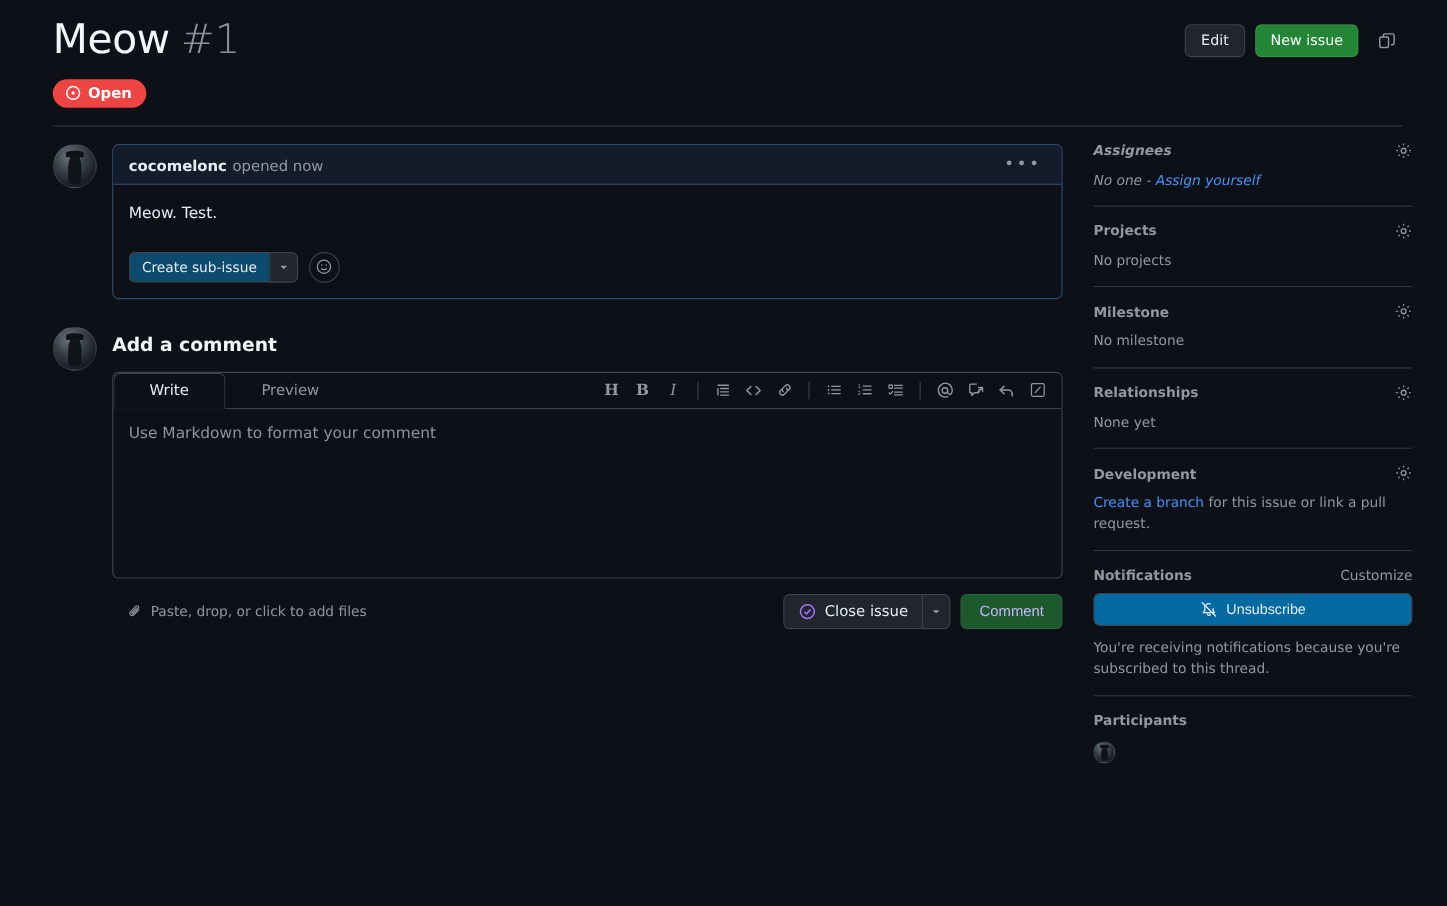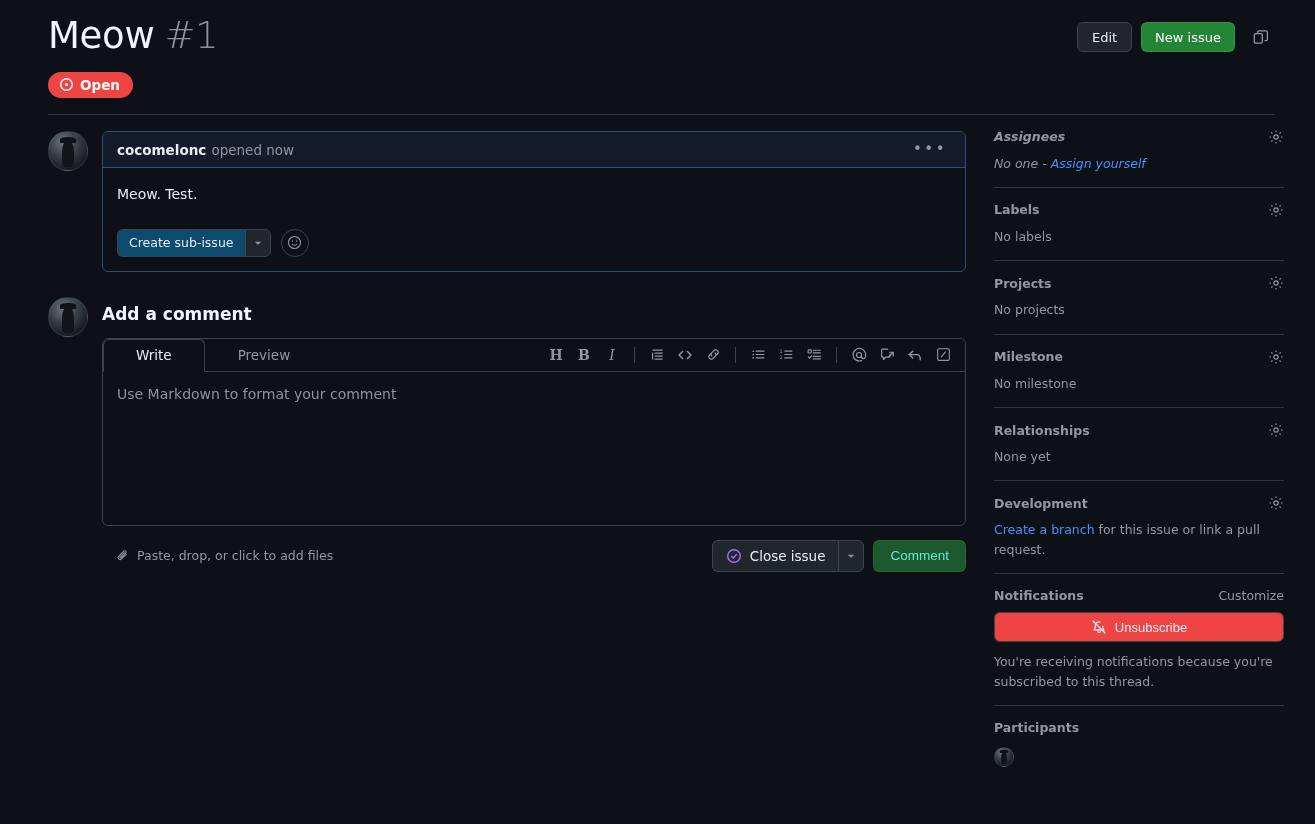--- a/index.html
+++ b/index.html
@@ -144,36 +144,36 @@
     border-radius: 6px 0 0 6px; color: #e6edf3; font-size: 13.5px;
     height: 32px; padding: 0 13px; display: flex; align-items: center; gap: 8px; cursor: pointer;
   }
   .close-caret {
     background: #21262d; border: 1px solid #3d444d; border-radius: 0 6px 6px 0;
     width: 26px; display: flex; align-items: center; justify-content: center;
     cursor: pointer; color: #9198a1;
   }
   .btn-comment {
     background: #1c5a2e; border: 1px solid rgba(240,246,252,0.07);
-    color: #5eead4; font-size: 13.5px; height: 32px; padding: 0 16px;
+    color: #c4b5fd; font-size: 13.5px; height: 32px; padding: 0 16px;
     border-radius: 6px; display: flex; align-items: center; cursor: default;
   }
 
   
   .side-sec { padding: 0 0 14px 0; border-bottom: 1px solid #30363d; margin-bottom: 14px; }
   .side-sec:last-child { border-bottom: none; }
   .side-head { display: flex; align-items: center; justify-content: space-between; margin-bottom: 9px; }
   .side-title { font-size: 12.5px; font-weight: 600; color: #9198a1; }
   .side-link-sm { font-size: 12.5px; color: #9198a1; cursor: pointer; }
   .gear { color: #9198a1; cursor: pointer; display: flex; align-items: center; }
   .side-text { font-size: 12.5px; color: #9198a1; line-height: 1.55; }
   .side-a { color: #4493f8; text-decoration: none; cursor: pointer; }
 
   .unsub-btn {
-    width: 100%; height: 30px; background: #ef4444; border: 1px solid #3d444d;
+    width: 100%; height: 30px; background: #0369a1; border: 1px solid #3d444d;
     border-radius: 6px; color: #e6edf3; font-size: 13px; display: flex;
     align-items: center; justify-content: center; gap: 8px; cursor: pointer;
     margin-bottom: 10px;
   }
   .participants-row { display: flex; gap: 6px; margin-top: 4px; }
 
   .first-sec { margin-top: -2px; font-style: italic; }
 </style>
 </head>
 <body>
@@ -388,32 +388,20 @@
               <circle cx="8" cy="8" r="2.2"></circle>
               <path d="M8 1.4v1.6M8 13v1.6M14.6 8H13M3 8H1.4M12.7 3.3l-1.2 1.2M4.5 11.5l-1.2 1.2M12.7 12.7l-1.2-1.2M4.5 4.5 3.3 3.3"></path>
             </svg>
           </span>
         </div>
         <div class="side-text">
           <span>No one - </span><a class="side-a">Assign yourself</a>
         </div>
       </div>
 
-      <div class="side-sec">
-        <div class="side-head">
-          <span class="side-title">Labels</span>
-          <span class="gear">
-            <svg width="16" height="16" viewBox="0 0 16 16" fill="none" stroke="currentColor" stroke-width="1.2">
-              <circle cx="8" cy="8" r="2.2"></circle>
-              <path d="M8 1.4v1.6M8 13v1.6M14.6 8H13M3 8H1.4M12.7 3.3l-1.2 1.2M4.5 11.5l-1.2 1.2M12.7 12.7l-1.2-1.2M4.5 4.5 3.3 3.3"></path>
-            </svg>
-          </span>
-        </div>
-        <div class="side-text">No labels</div>
-      </div>
 
       <div class="side-sec">
         <div class="side-head">
           <span class="side-title">Projects</span>
           <span class="gear">
             <svg width="16" height="16" viewBox="0 0 16 16" fill="none" stroke="currentColor" stroke-width="1.2">
               <circle cx="8" cy="8" r="2.2"></circle>
               <path d="M8 1.4v1.6M8 13v1.6M14.6 8H13M3 8H1.4M12.7 3.3l-1.2 1.2M4.5 11.5l-1.2 1.2M12.7 12.7l-1.2-1.2M4.5 4.5 3.3 3.3"></path>
             </svg>
           </span>

